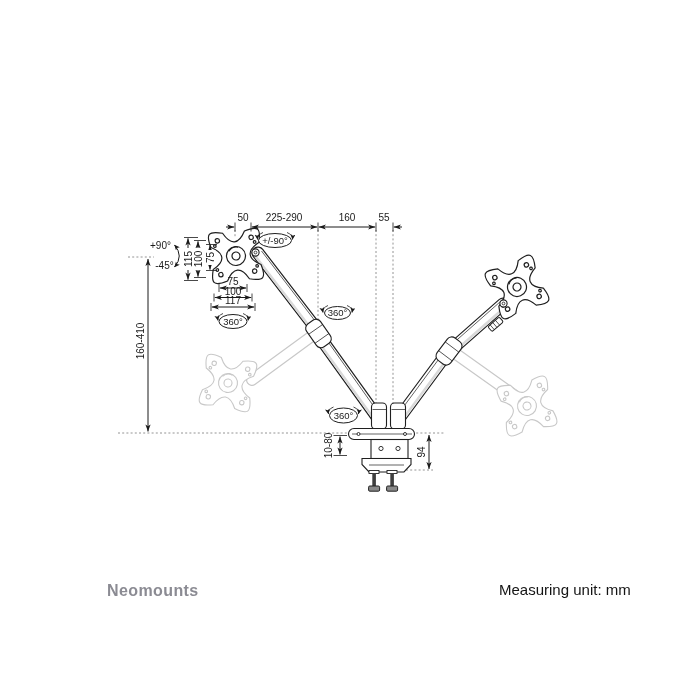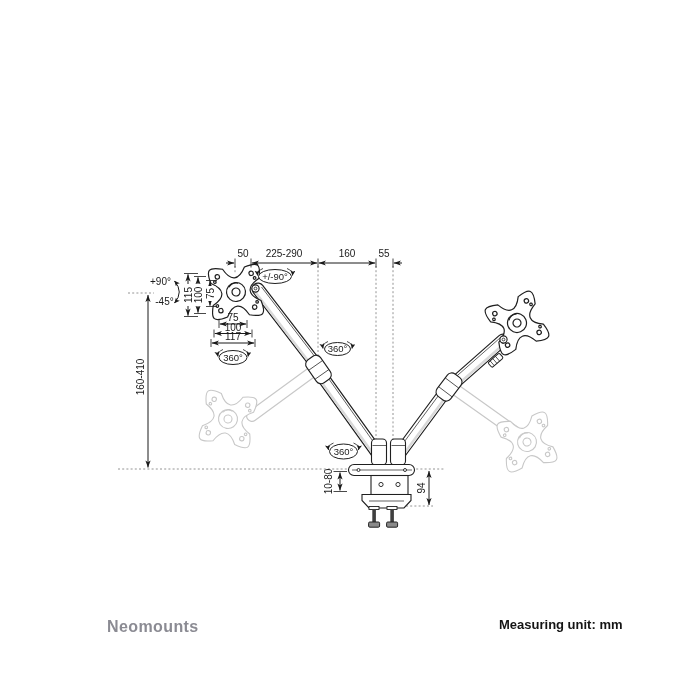--- a/index.html
+++ b/index.html
@@ -1,35 +1,35 @@
 <!DOCTYPE html>
 <html><head>
 <meta charset="utf-8">
 <style>
   html,body{margin:0;padding:0;background:#ffffff;}
   .canvas{position:relative;width:700px;height:616px;background:#ffffff;overflow:hidden;
-          font-family:"Liberation Sans", sans-serif;margin-top:36px;}
+          font-family:"Liberation Sans", sans-serif;}
   svg{position:absolute;left:0;top:0;}
   .dimtext{font:10px "Liberation Sans", sans-serif;fill:#1a1a1a;}
   .ovaltext{font:9.5px "Liberation Sans", sans-serif;fill:#1a1a1a;}
   .dimline{stroke:#1a1a1a;stroke-width:1;fill:none;}
   .serif{stroke:#1a1a1a;stroke-width:0.8;fill:none;}
   .dotted{stroke:#7a7a7a;stroke-width:0.8;fill:none;stroke-dasharray:2 2.2;}
   .solid{stroke:#1f1f1f;fill:#ffffff;}
   .ghost{stroke:#c8c8c8;fill:#ffffff;}
   .capsule-o{stroke:#1f1f1f;stroke-width:13;stroke-linecap:round;fill:none;}
   .capsule-i{stroke:#ffffff;stroke-width:10.6;stroke-linecap:round;fill:none;}
   .gcapsule-o{stroke:#c8c8c8;stroke-width:12;stroke-linecap:round;fill:none;}
   .gcapsule-i{stroke:#ffffff;stroke-width:9.6;stroke-linecap:round;fill:none;}
   .shade{stroke:#d9d9d9;stroke-width:2.4;fill:none;stroke-linecap:round;}
   .thin{stroke:#1f1f1f;stroke-width:0.7;fill:none;}
   .wbg{fill:#ffffff;stroke:none;}
   .brand{position:absolute;left:107px;top:582px;font-size:16px;font-weight:600;
          color:#8b8b93;letter-spacing:.4px;text-align:right;}
-  .note{position:absolute;left:499px;top:581px;font-size:13px;font-weight:700;color:#141414;}
+  .note{position:absolute;left:499px;top:581px;font-size:15px;font-weight:400;color:#141414;}
 </style>
 </head>
 <body>
 
 <div class="canvas">
 <svg width="700" height="700" viewBox="0 0 700 700">
   <defs>
     <marker id="ah" markerUnits="userSpaceOnUse" markerWidth="9" markerHeight="7" refX="7.5" refY="3" orient="auto-start-reverse">
       <path d="M0.4,0.4 L7.6,3 L0.4,5.6 L2.2,3 Z" fill="#1a1a1a"></path>
     </marker>

